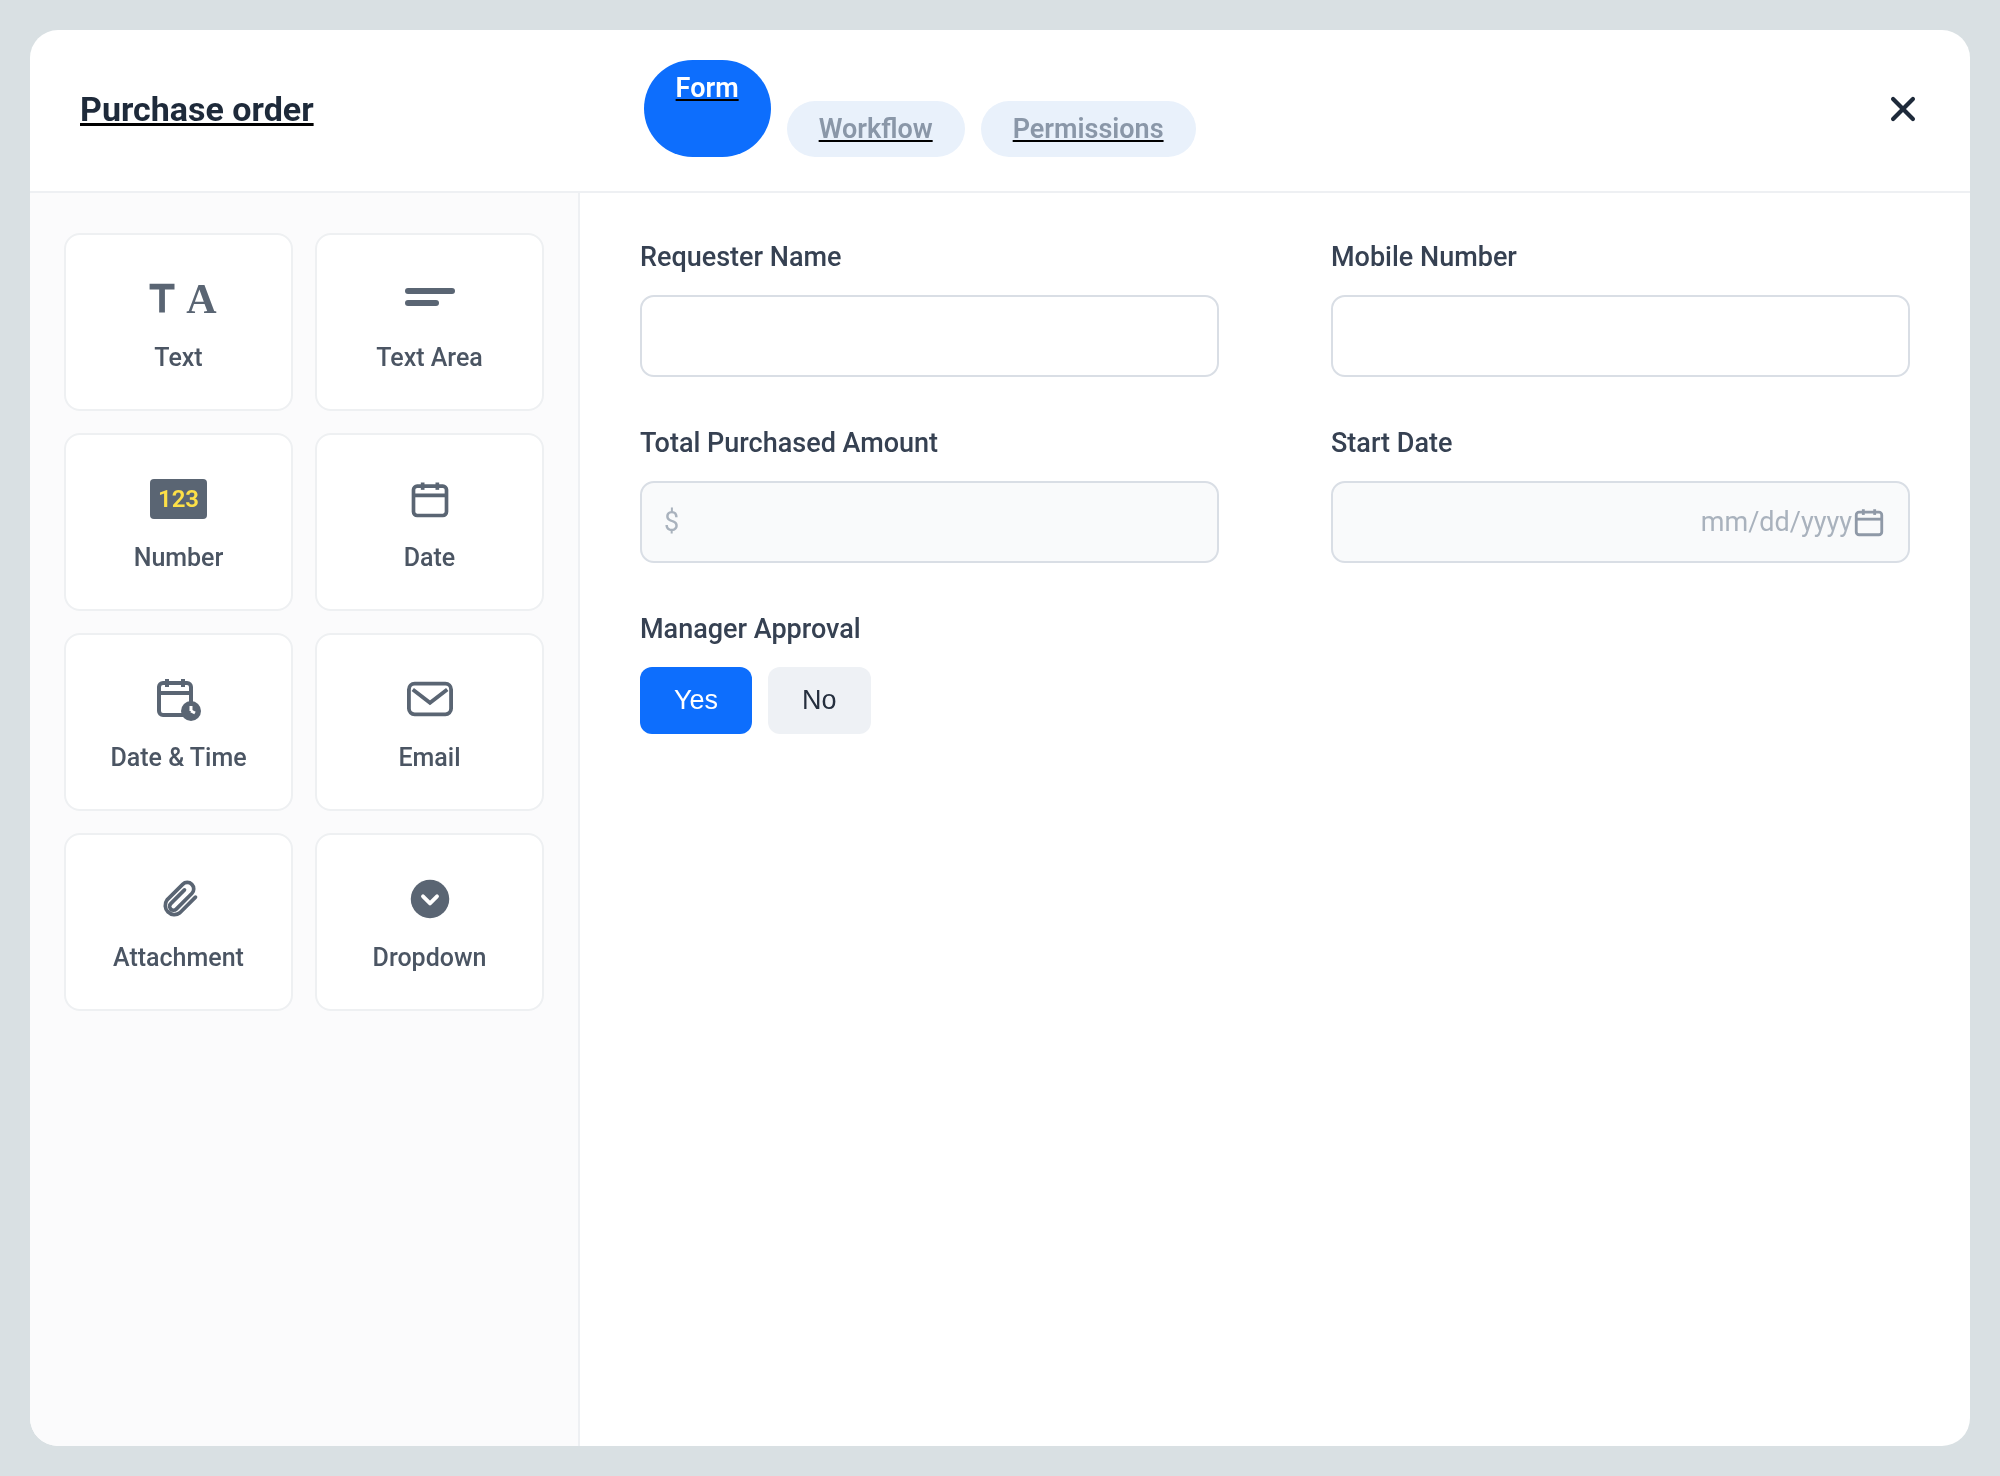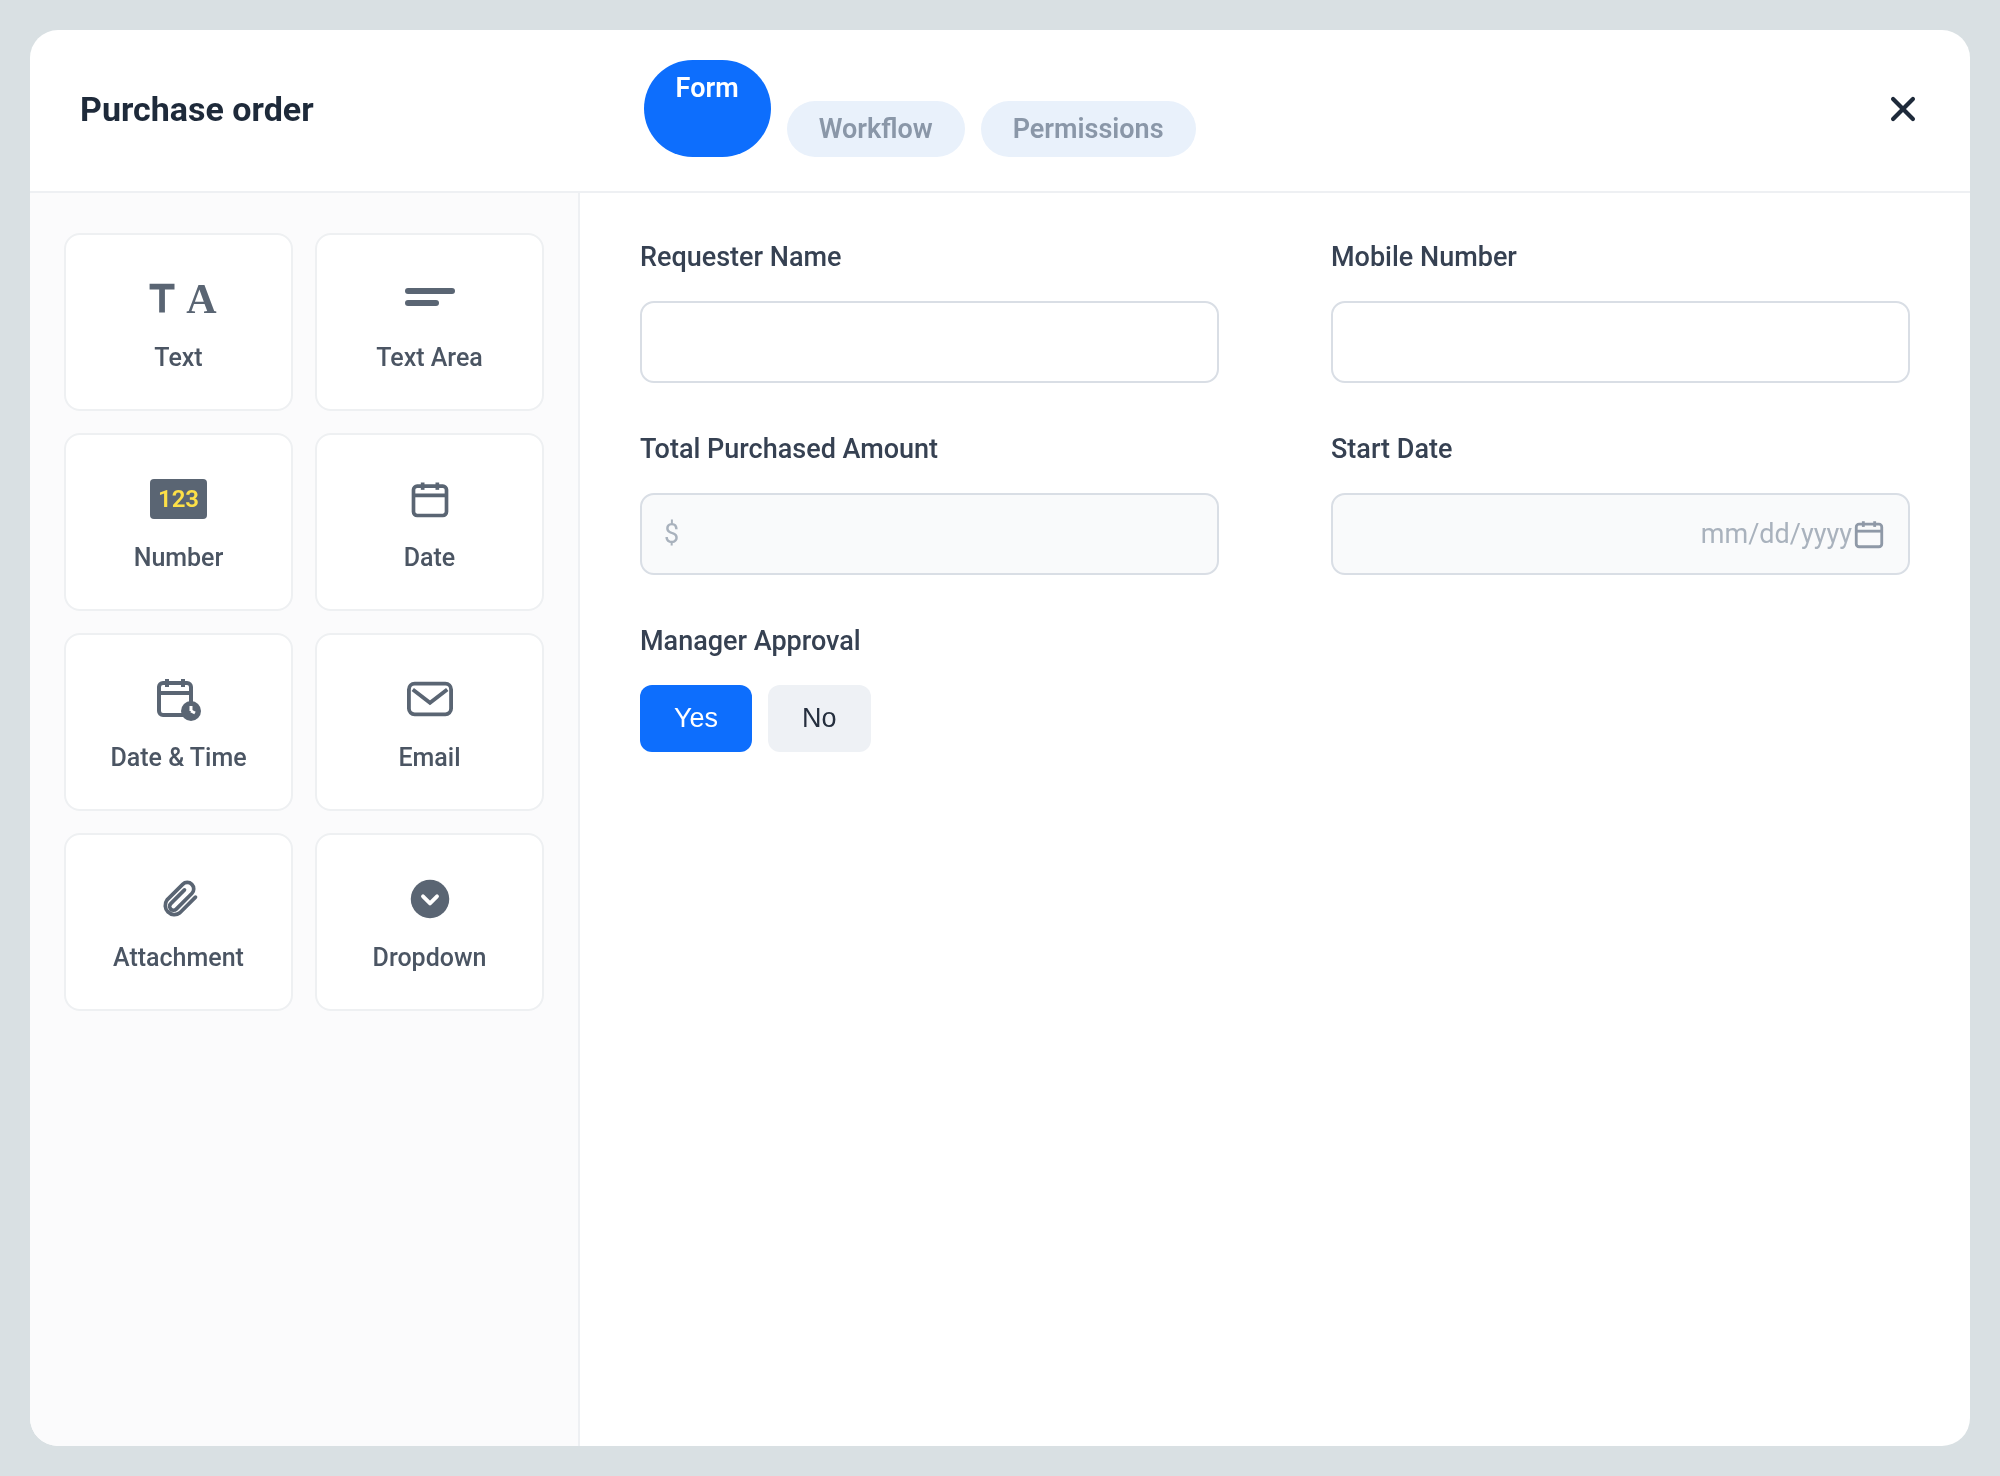--- a/index.html
+++ b/index.html
@@ -21,20 +21,21 @@
       height: 100%;
       overflow: hidden;
       display: flex;
       flex-direction: column;
     }
     .titlebar {
       display: flex;
       align-items: center;
       padding: 30px 50px 34px 50px;
       border-bottom: 2px solid #eef0f3;
+      text-decoration: underline;
     }
     .title {
       font-size: 34px;
       font-weight: 700;
       color: #1e2a3a;
       flex: 0 0 auto;
     }
     .tabs {
       display: flex;
       gap: 16px;
@@ -106,21 +107,21 @@
       padding: 48px 60px;
     }
     .form-grid {
       display: grid;
       grid-template-columns: 1fr 1fr;
       gap: 50px 112px;
     }
     .form-field {
       display: flex;
       flex-direction: column;
-      gap: 28px;
+      gap: 22px;
     }
     .form-label {
       font-size: 27px;
       font-weight: 500;
       color: #364152;
     }
     .form-input {
       height: 82px;
       border: 2px solid #d9dee5;
       border-radius: 14px;

